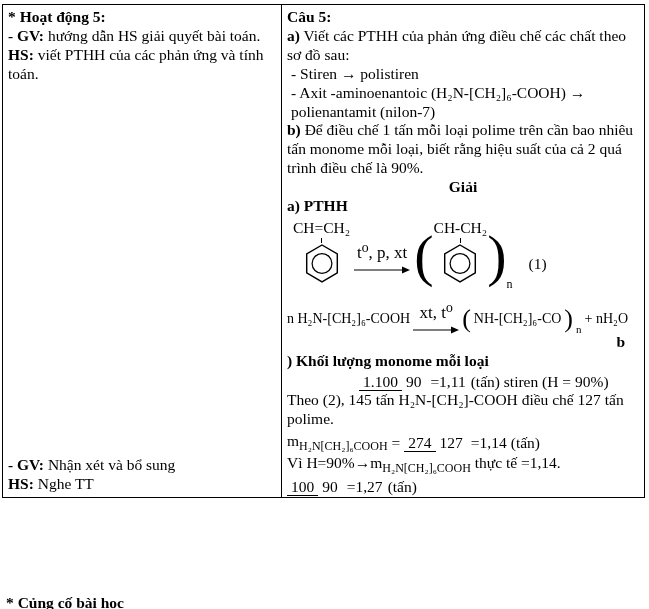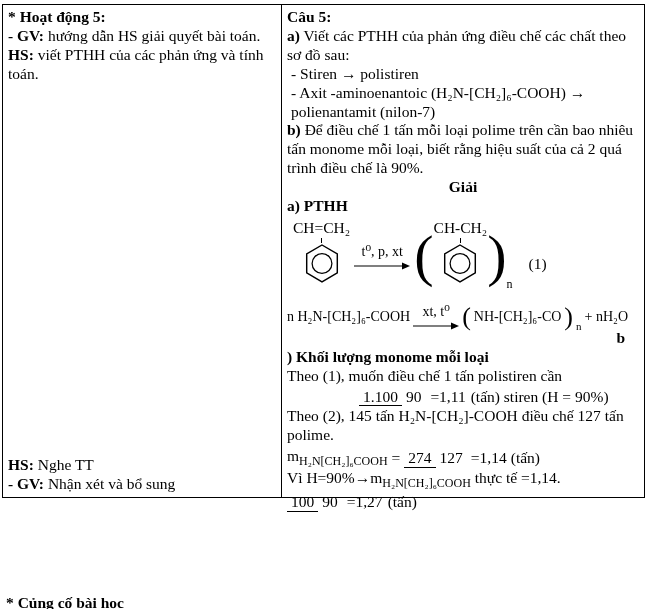--- a/index.html
+++ b/index.html
@@ -21,21 +21,21 @@
   .spacer{flex:1;}
   .indent{padding-left:4px;}
 
   
   .rxn1{display:flex;align-items:flex-start;margin:3px 0 2px 6px;gap:4px;}
   .molecule{display:flex;flex-direction:column;align-items:center;width:max-content;}
   .molecule .formula{white-space:nowrap;}
   .bond-v{width:1px;height:5px;background:#000;}
   .benzene{display:block;}
   .arrow-block{display:flex;flex-direction:column;align-items:center;margin-top:24px;}
-  .arrow-label{font-size:14px;margin-bottom:1px;white-space:nowrap;}
+  .arrow-label{font-size:17px;margin-bottom:1px;white-space:nowrap;}
   .polymer{display:flex;align-items:flex-start;}
   .paren1{font-size:58px;line-height:74px;font-weight:400;}
   .sub-n1{font-size:12px;margin-top:58px;}
   .eq-num{margin-top:36px;margin-left:12px;}
 
   
   .rxn2{display:flex;align-items:center;gap:3px;margin:8px 0 0 0;font-size:14px;white-space:nowrap;}
   .rxn2 .arrow-block{margin-top:0;}
   .paren2{font-size:26px;line-height:26px;font-weight:400;}
   .sub-n2{font-size:11px;align-self:flex-end;margin-bottom:-2px;}
@@ -57,22 +57,22 @@
 
 <div class="page">
 
   <div class="doc-table">
 
     <div class="cell cell-left">
       <p class="bold">* Hoạt động 5:</p>
       <p><b>- GV:</b><span> hướng dẫn HS giải quyết bài toán.</span></p>
       <p><b>HS:</b><span> viết PTHH của các phản ứng và tính toán.</span></p>
       <div class="spacer"></div>
+      <p><b>- GV:</b><span> Nhận xét và bổ sung</span></p>
       <p><b>HS:</b><span> Nghe TT</span></p>
-      <p><b>- GV:</b><span> Nhận xét và bổ sung</span></p>
     </div>
 
     <div class="cell cell-right">
       <p class="bold">Câu 5:</p>
       <p><b>a)</b><span> Viết các PTHH của phản ứng điều chế các chất theo sơ đồ sau:</span></p>
       <p class="indent">- Stiren → polistiren</p>
       <p class="indent">- Axit -aminoenantoic (H₂N-[CH₂]₆-COOH) → polienantamit (nilon-7)</p>
       <p><b>b)</b><span> Để điều chế 1 tấn mỗi loại polime trên cần bao nhiêu tấn monome mỗi loại, biết rằng hiệu suất của cả 2 quá trình điều chế là 90%.</span></p>
       <p class="bold center">Giải</p>
       <p class="bold">a) PTHH</p>
@@ -120,21 +120,20 @@
         </div>
         <span class="paren2">(</span>
         <span>NH-[CH₂]₆-CO</span>
         <span class="paren2">)</span>
         <span class="sub-n2">n</span>
         <span>+ nH₂O</span>
       </div>
       <div class="b-line">b</div>
 
       <p class="bold">) Khối lượng monome mỗi loại</p>
-      <p>Theo (1), muốn điều chế 1 tấn polistiren cần</p>
 
       <div class="calc-line calc-indent">
         <span class="frac">
           <span class="fnum">1.100</span>
           <span class="fden">90</span>
         </span>
         <span>=1,11</span>
         <span>(tấn) stiren (H = 90%)</span>
       </div>
 

